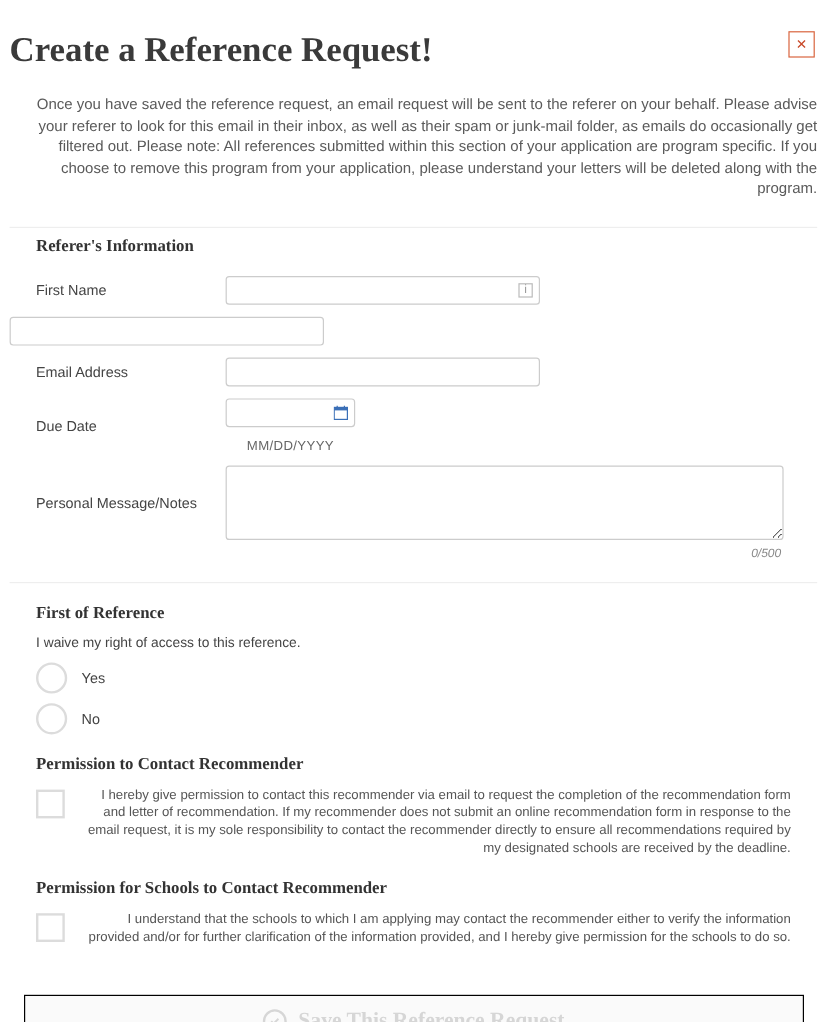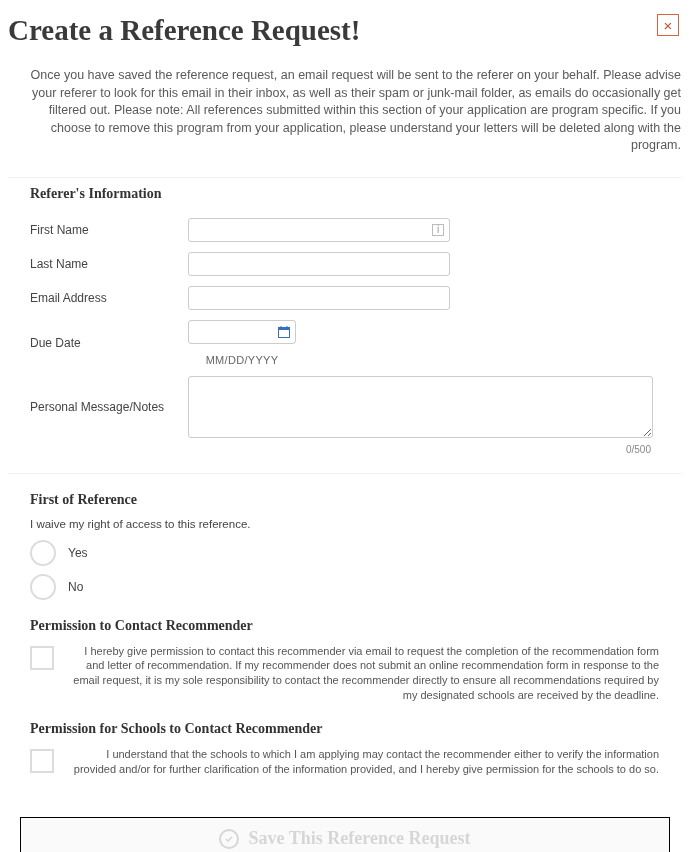--- a/index.html
+++ b/index.html
@@ -3,21 +3,21 @@
 <meta charset="utf-8">
 <style>
 * { box-sizing: border-box; margin: 0; padding: 0; }
 body {
   font-family: "Helvetica Neue", Arial, sans-serif;
   color: #333;
   background: #fff;
   width: 689px;
   padding: 10px 8px;
 }
-.header-row { display: flex; align-items: flex-start; }
+.header-row { display: flex; align-items: flex-start; margin-top: 12px; }
 .title {
   font-family: Georgia, "Times New Roman", serif;
   font-size: 29px;
   font-weight: 700;
   color: #3a3a3a;
   flex: 1;
   padding: 4px 0 10px 0;
 }
 .close-btn {
   width: 22px; height: 22px;
@@ -107,20 +107,21 @@
   padding:4px 6px;
   resize: both;
 }
 .counter {
   text-align: right;
   font-size: 10px;
   color:#888;
   margin-right: 30px;
   margin-top:6px;
   margin-bottom:18px;
+  font-style:italic;
 }
 .waiver-question {
   font-size:11.5px;
   color:#444;
   margin-left:22px;
   margin-bottom:10px;
 }
 .radio-row {
   display:flex;
   align-items:center;
@@ -202,21 +203,20 @@
 
 <div class="form-row">
   <div class="form-label">First Name</div>
   <div class="input-wrap">
     <input type="text" class="text-input" value="" style="">
     <span class="fn-icon">i</span>
   </div>
 </div>
 
 <div class="form-row">
-  <div class="form-label">Last Name</div>
   <input type="text" class="text-input" value="" style="">
 </div>
 
 <div class="form-row">
   <div class="form-label">Email Address</div>
   <input type="text" class="text-input" value="" style="">
 </div>
 
 <div class="form-row">
   <div class="form-label">Due Date</div>

